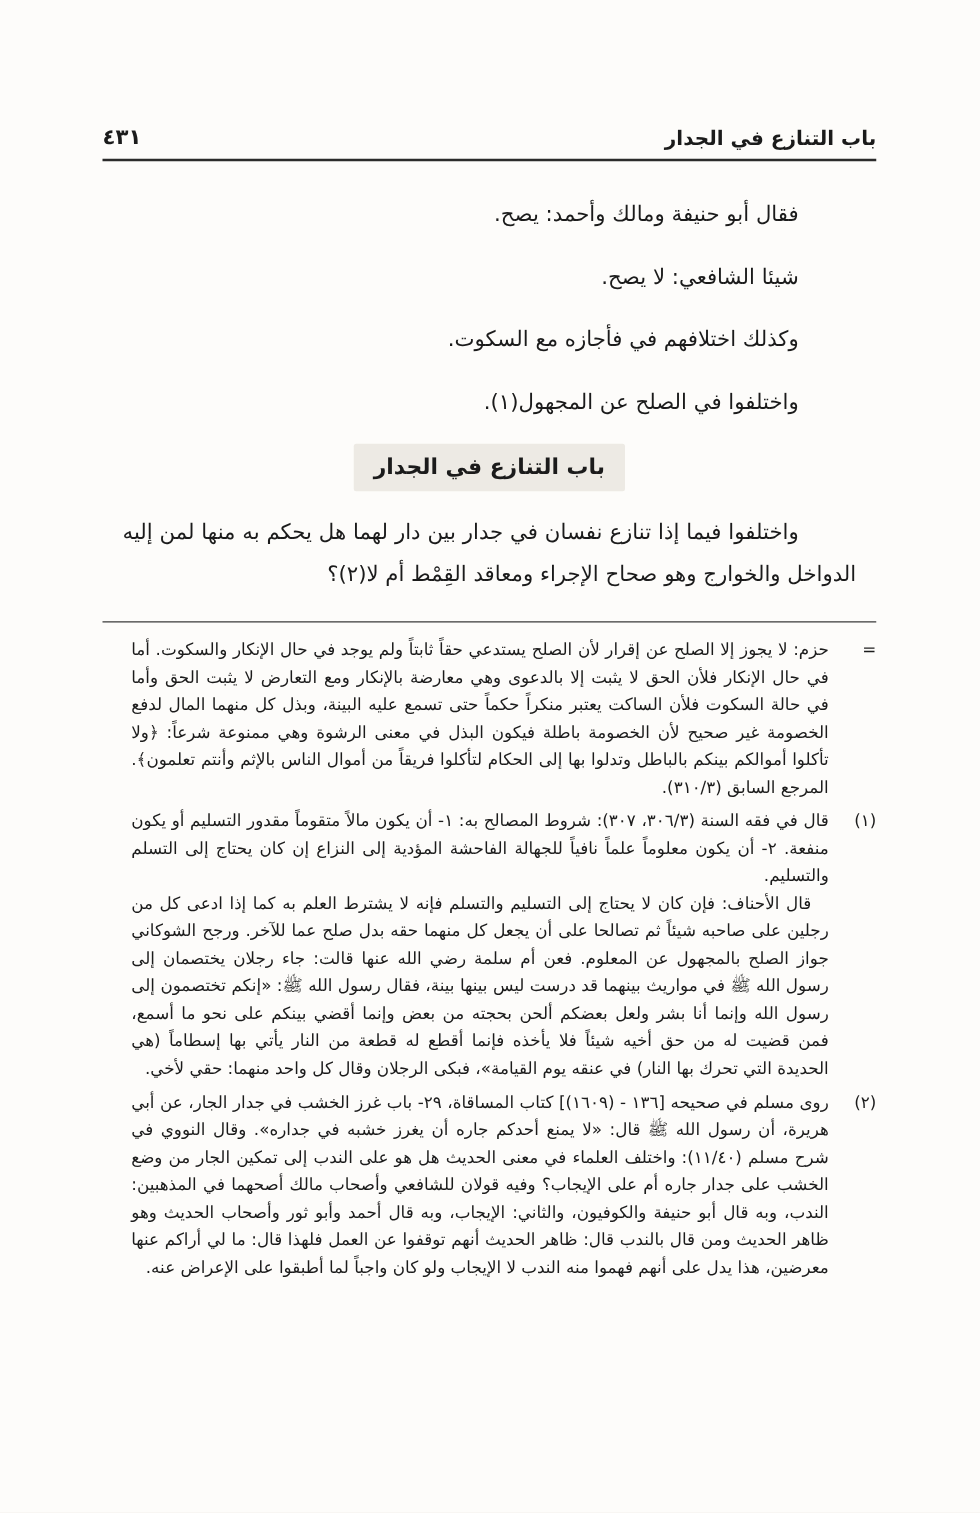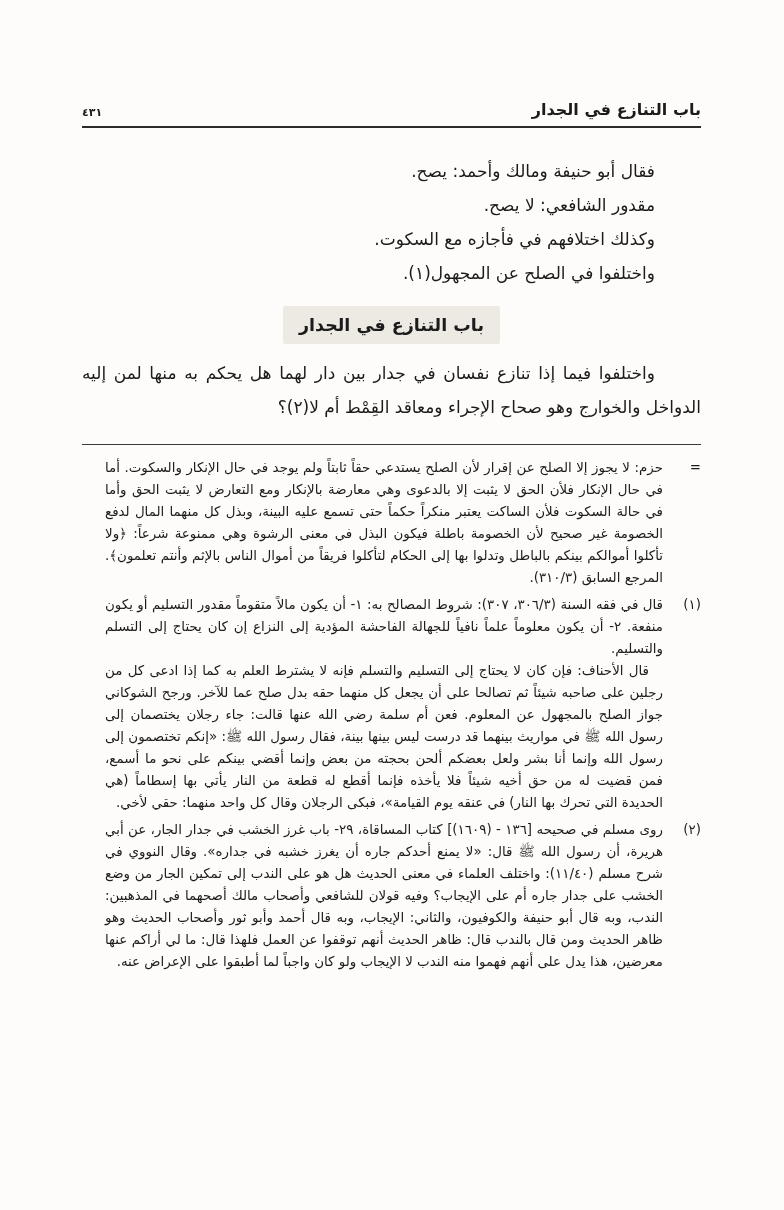--- a/index.html
+++ b/index.html
@@ -28,28 +28,28 @@
   .page-header {
     display: flex;
     justify-content: space-between;
     align-items: flex-end;
     padding-bottom: 7px;
     border-bottom: 2px solid #2b2b2b;
     font-weight: bold;
     font-size: 16px;
   }
   .page-header .running-title { letter-spacing: 0.2px; }
-  .page-header .page-number { font-size: 11px; }
+  .page-header .page-number { font-size: 17px; }
   
   .body-text {
     margin-top: 26px;
     font-size: 17px;
     line-height: 34px;
   }
-  .body-text p { margin: 0; }
+  .body-text p { margin: 16px; }
   .short-line { padding-right: 46px; }
   .section-heading {
     text-align: center;
     margin: 16px 0 12px 0;
     font-size: 17.5px;
     font-weight: bold;
   }
   .section-heading .heading-chip {
     display: inline-block;
     background: #edeae4;
@@ -93,21 +93,21 @@
 <div class="page">
   <div class="content">
 
     <header class="page-header">
       <span class="running-title">باب التنازع في الجدار</span>
       <span class="page-number">٤٣١</span>
     </header>
 
     <main class="body-text">
       <p class="short-line">فقال أبو حنيفة ومالك وأحمد: يصح.</p>
-      <p class="short-line">مقدور الشافعي: لا يصح.</p>
+      <p class="short-line">شيئا الشافعي: لا يصح.</p>
       <p class="short-line">وكذلك اختلافهم في فأجازه مع السكوت.</p>
       <p class="short-line">واختلفوا في الصلح عن المجهول(١).</p>
 
       <h2 class="section-heading">
         <span class="heading-chip">باب التنازع في الجدار</span>
       </h2>
 
       <p class="body-paragraph">واختلفوا فيما إذا تنازع نفسان في جدار بين دار لهما هل يحكم به منها لمن إليه الدواخل والخوارج وهو صحاح الإجراء ومعاقد القِمْط أم لا(٢)؟</p>
     </main>
 

